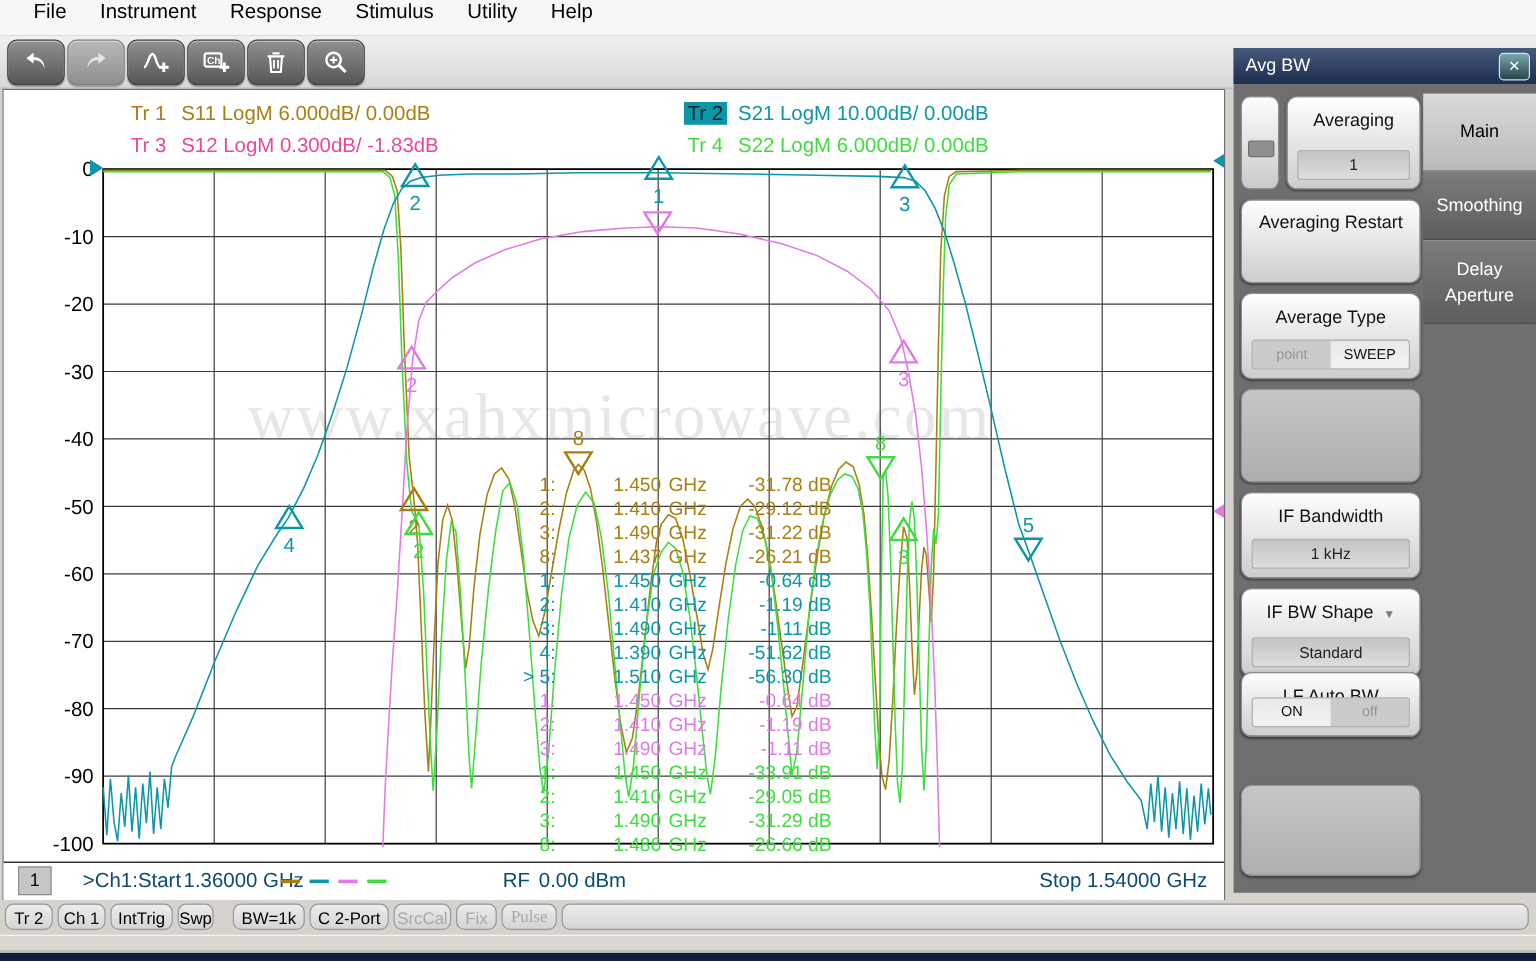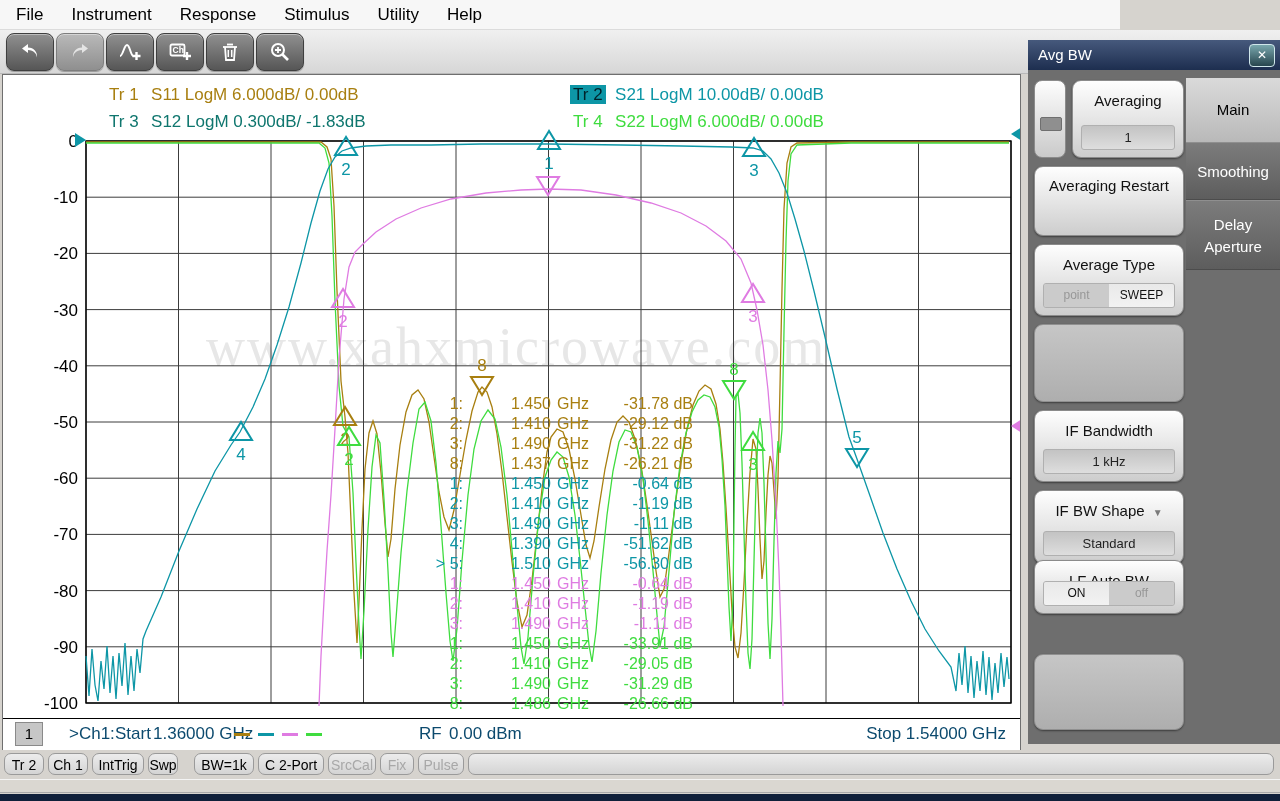--- a/index.html
+++ b/index.html
@@ -1,21 +1,21 @@
 <!DOCTYPE html>
 <html><head>
 <meta charset="utf-8">
 <style>
   html,body{margin:0;padding:0;}
   body{width:1280px;height:801px;position:relative;overflow:hidden;
        background:#d6d3ce;font-family:"Liberation Sans",sans-serif;}
 
   
-  .menubar{position:absolute;left:0;top:0;width:1120px;height:30px;background:#f7f7f7;
-           border-bottom:1px solid #dcdcdc;display:flex;align-items:center;padding-left:16px;box-sizing:border-box;}
+  .menubar{position:absolute;left:0;top:0;width:1280px;height:30px;background:#f7f7f7;
+           border-bottom:1px solid #dcdcdc;display:flex;padding-left:28px;box-sizing:border-box;}
   .menu-item{font-size:17px;color:#000;margin-right:28px;white-space:nowrap;cursor:default;}
 
   
   .toolbar{position:absolute;left:0;top:30px;width:1280px;height:44px;
            background:linear-gradient(#f0f0f0,#d7d7d7);border-bottom:1px solid #b9b9b9;box-sizing:border-box;}
   .tool-btn{position:absolute;top:3px;width:46px;height:36px;border-radius:8px;
             background:linear-gradient(#909090,#565656);border:1px solid #3f3f3f;
             box-shadow:inset 0 1px 0 rgba(255,255,255,.4), 0 1px 1px rgba(0,0,0,.3);
             display:flex;align-items:center;justify-content:center;}
   .tool-btn.disabled{background:linear-gradient(#b9b9b9,#8f8f8f);border-color:#7d7d7d;}
@@ -269,21 +269,21 @@
       <text x="554" y="614" fill="#3fdc3f" text-anchor="start" font-size="16" font-family="Liberation Sans, sans-serif">GHz</text>
       <text x="690" y="614" fill="#3fdc3f" text-anchor="end" font-size="16" font-family="Liberation Sans, sans-serif">-31.29 dB</text>
       <text x="460" y="634" fill="#3fdc3f" text-anchor="end" font-size="16" font-family="Liberation Sans, sans-serif">8:</text>
       <text x="548" y="634" fill="#3fdc3f" text-anchor="end" font-size="16" font-family="Liberation Sans, sans-serif">1.486</text>
       <text x="554" y="634" fill="#3fdc3f" text-anchor="start" font-size="16" font-family="Liberation Sans, sans-serif">GHz</text>
       <text x="690" y="634" fill="#3fdc3f" text-anchor="end" font-size="16" font-family="Liberation Sans, sans-serif">-26.66 dB</text>
     </svg>
   <div id="legend">
       <div class="legend-entry" style="left: 86px; top: 10px; color: rgb(168, 127, 16);"><span class="tr-id">Tr 1</span><span>&nbsp;&nbsp;S11 LogM 6.000dB/ 0.00dB</span></div>
       <div class="legend-entry" style="left: 550px; top: 10px; color: rgb(13, 150, 166);"><span class="tr-id selected" style="background: rgb(13, 150, 166);">Tr 2</span><span>&nbsp;&nbsp;S21 LogM 10.00dB/ 0.00dB</span></div>
-      <div class="legend-entry" style="left: 86px; top: 37px; color: #0f766e;"><span class="tr-id">Tr 3</span><span>&nbsp;&nbsp;S12 LogM 0.300dB/ -1.83dB</span></div>
+      <div class="legend-entry" style="left: 86px; top: 37px; color: #ec4899;"><span class="tr-id">Tr 3</span><span>&nbsp;&nbsp;S12 LogM 0.300dB/ -1.83dB</span></div>
       <div class="legend-entry" style="left: 550px; top: 37px; color: rgb(63, 220, 63);"><span class="tr-id">Tr 4</span><span>&nbsp;&nbsp;S22 LogM 6.000dB/ 0.00dB</span></div>
     </div>
   <div class="chan-bar">
     <div class="chan-badge">1</div>
     <span class="chan-item" style="left:66px;">&gt;Ch1:</span>
     <span class="chan-item" style="left:112px;">Start</span>
     <span class="chan-item" style="left:150px;">1.36000 GHz</span>
     <span class="trace-dash" style="left:231px;background:#a87f10;"></span>
     <span class="trace-dash" style="left:255px;background:#0d96a6;"></span>
     <span class="trace-dash" style="left:279px;background:#df7be2;"></span>
@@ -353,17 +353,17 @@
 
 <div class="statusbar" id="statusbar">
     <div class="status-btn" style="left: 4px; width: 40px;">Tr 2</div>
     <div class="status-btn" style="left: 48px; width: 40px;">Ch 1</div>
     <div class="status-btn" style="left: 92px; width: 52px;">IntTrig</div>
     <div class="status-btn" style="left: 148px; width: 30px;">Swp</div>
     <div class="status-btn" style="left: 194px; width: 60px;">BW=1k</div>
     <div class="status-btn" style="left: 258px; width: 66px;">C  2-Port</div>
     <div class="status-btn disabled" style="left: 328px; width: 48px;">SrcCal</div>
     <div class="status-btn disabled" style="left: 380px; width: 34px;">Fix</div>
-    <div class="status-btn disabled" style="left: 418px; width: 46px;">Pulse</div>
+    <div class="status-btn disabled" style="left: 418px; width: 46px; font-family: Liberation Serif, serif;">Pulse</div>
     <div class="status-btn disabled" style="left: 468px; width: 806px;"></div>
   </div>
 <div class="substrip"></div>
 <div class="bottomline"></div>
 
 </body></html>

